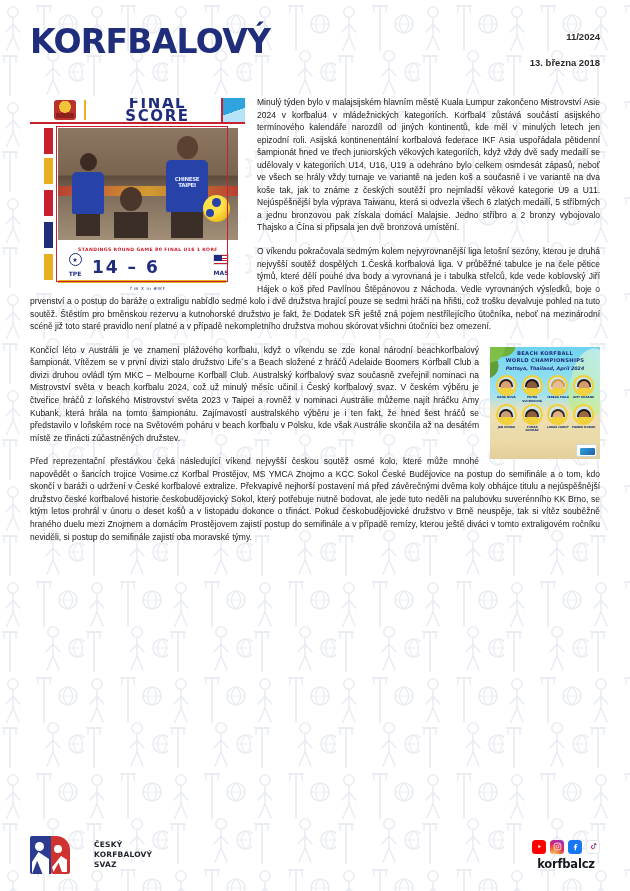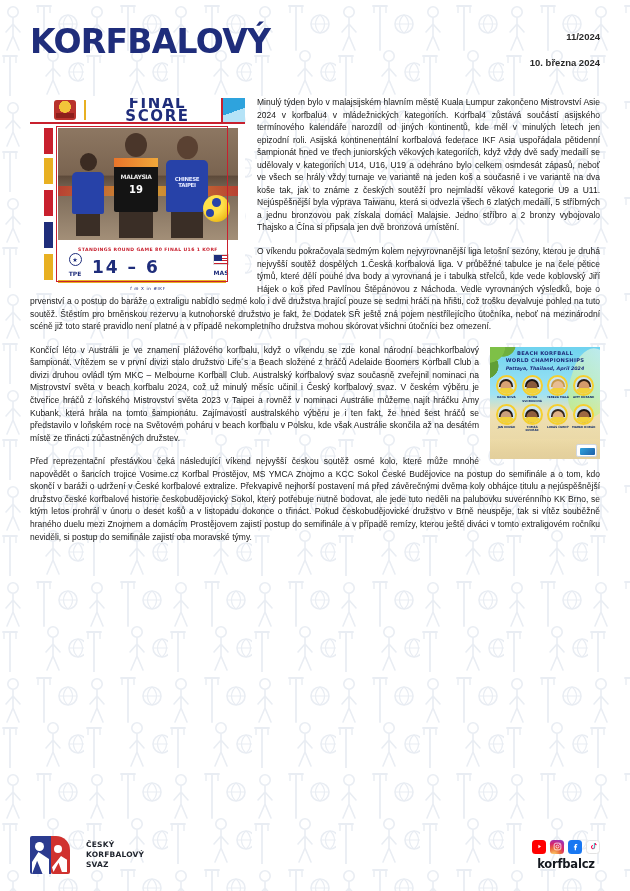--- a/index.html
+++ b/index.html
@@ -426,21 +426,21 @@
     position: absolute;
     left: 0; right: 0; bottom: 0;
     height: 72px;
     padding: 0 30px;
     display: flex;
     align-items: center;
     justify-content: space-between;
     z-index: 3;
   }
 
-  .brand { display: flex; align-items: center; gap: 16px; }
+  .brand { display: flex; align-items: center; gap: 24px; }
   .brand-mark {
     width: 40px; height: 38px;
     position: relative;
   }
   .bm-blue {
     position: absolute; left: 0; top: 0;
     width: 21px; height: 38px;
     background: #2b3b8f;
     border-radius: 2px 0 0 2px;
     clip-path: polygon(0 0, 100% 0, 100% 100%, 0 100%, 0 0);
@@ -553,21 +553,21 @@
 </svg>
 
 <div class="page">
 
   <div class="masthead">
     <div class="mast-title">
       <span class="l1">KORFBALOVÝ</span>
     </div>
     <div class="mast-meta">
       <div class="issue">11/2024</div>
-      <div class="date">10. března 2024</div>
+      <div class="date">13. března 2018</div>
     </div>
   </div>
 
   <div class="content">
 
     <div class="score-card">
       <div class="sc-top">
         <div class="sc-emblem"></div>
         <div class="sc-div"></div>
         <div class="sc-final">FINAL SCORE</div>
@@ -588,25 +588,20 @@
           <div class="banner"></div>
 
           <div class="pl blue-back">
             <div class="head"></div>
             <div class="body"></div>
             <div class="legs"></div>
           </div>
 
           <div class="pl black-mid">
             <div class="head"></div>
-            <div class="body">
-              <div class="stripe"></div>
-              <div class="word">MALAYSIA</div>
-              <div class="num">19</div>
-            </div>
             <div class="legs"></div>
           </div>
 
           <div class="pl blue-front">
             <div class="head"></div>
             <div class="body">
               <div class="word">CHINESE TAIPEI</div>
             </div>
             <div class="legs"></div>
           </div>

